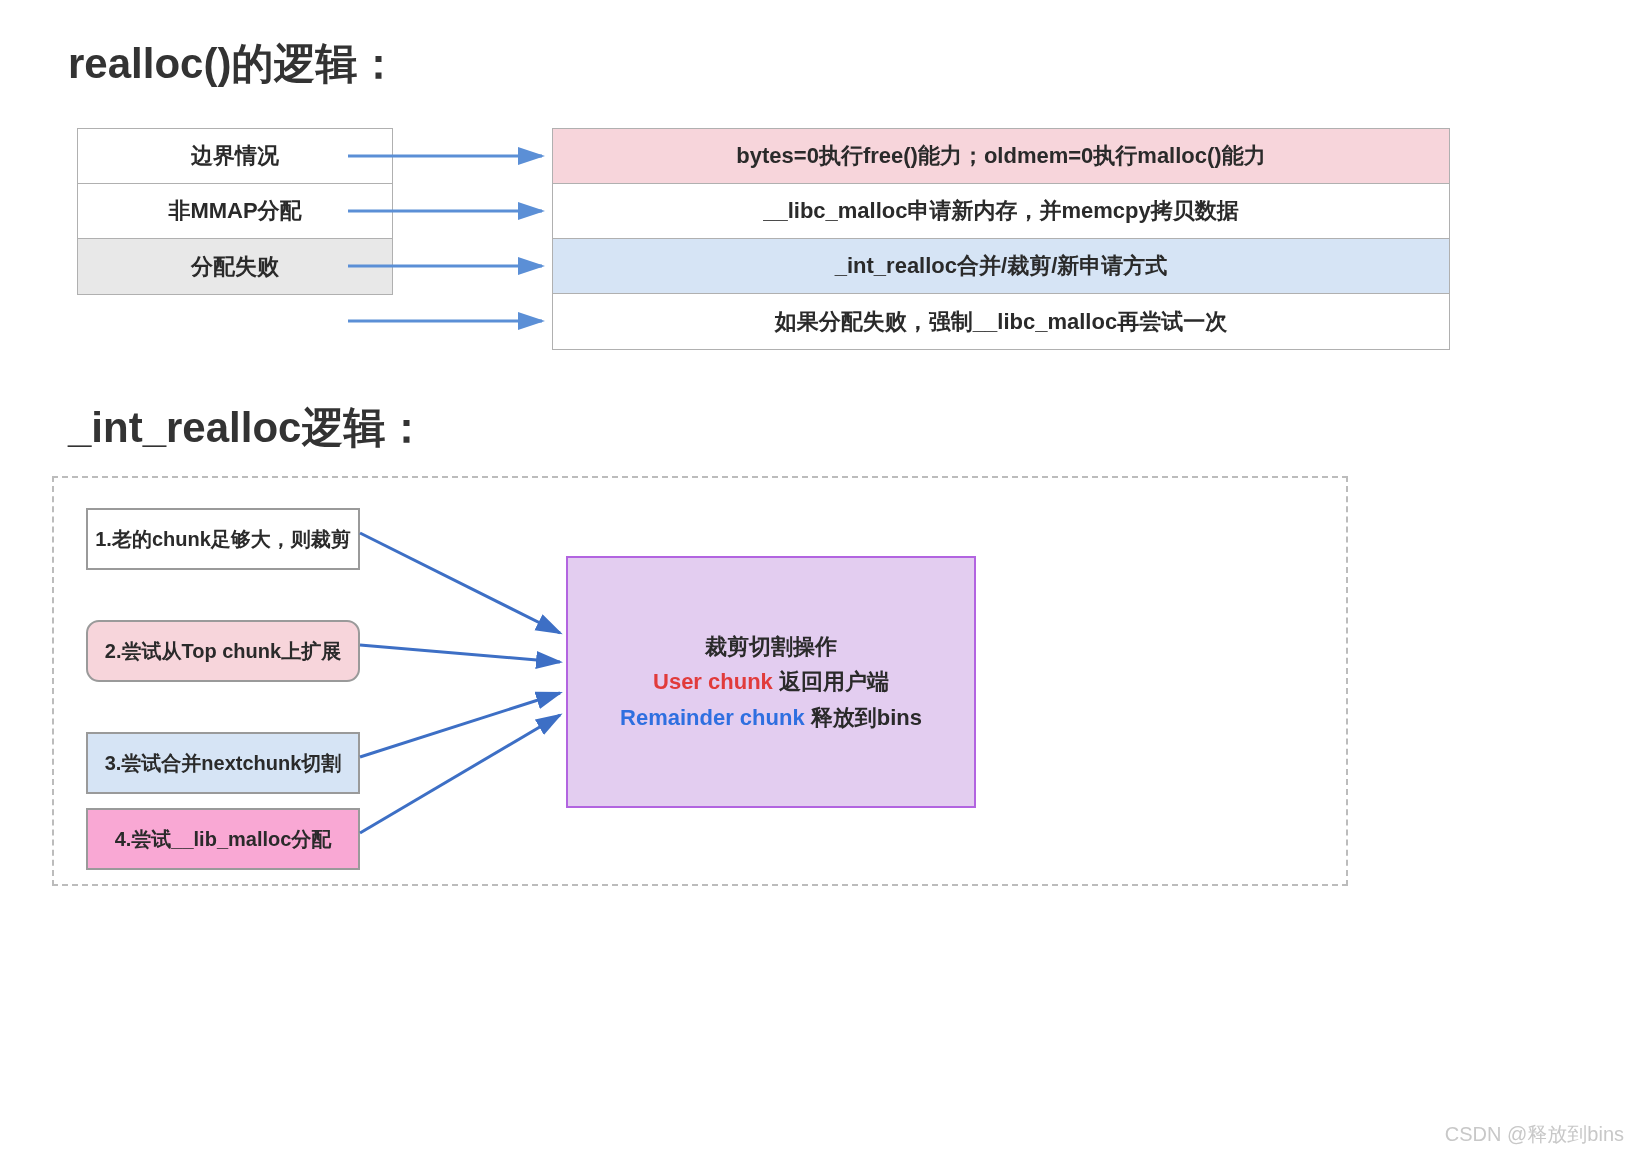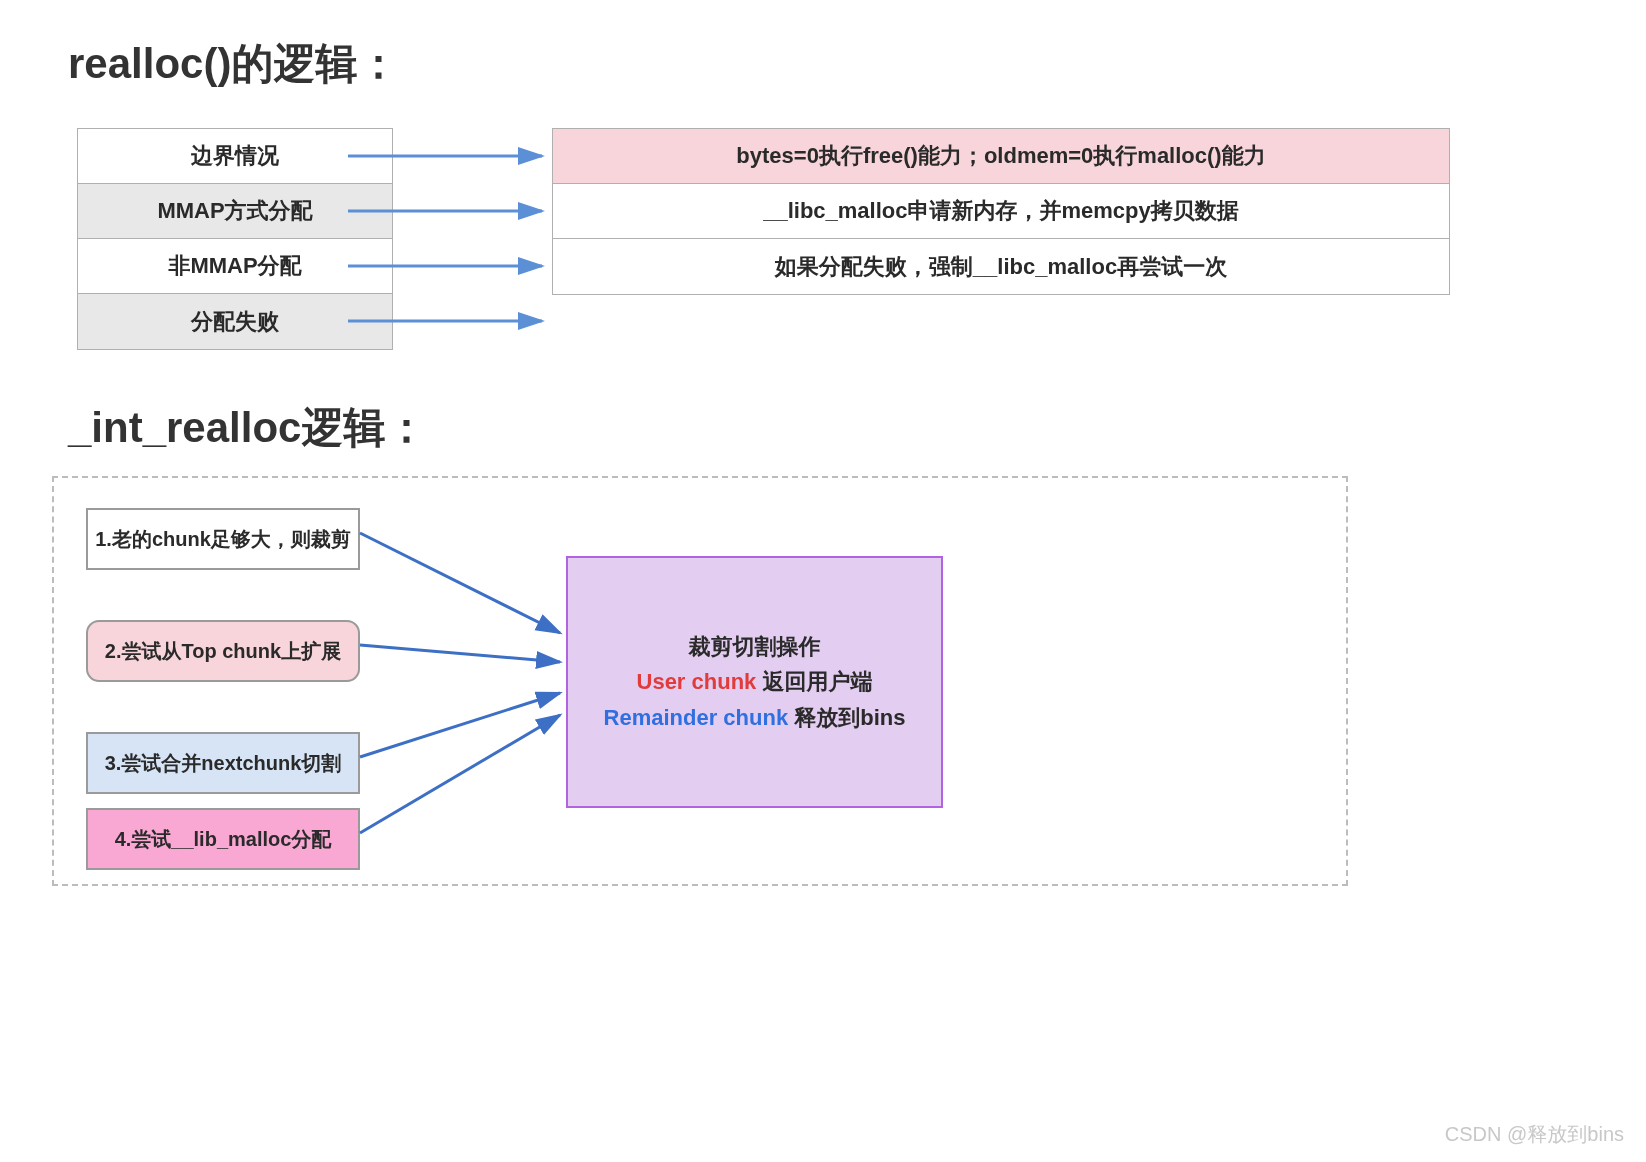--- a/index.html
+++ b/index.html
@@ -69,21 +69,21 @@
     font-size: 20px; font-weight: 600; color: #2a2a2a;
   }
   .step-1 { top: 508px; background:#ffffff; }
   .step-2 { top: 620px; background:#f7d5db;border-radius:13px; }
   .step-3 { top: 732px; background:#d6e4f5; }
   .step-4 { top: 808px; background:#f9a8d4; }
 
   .purple-box {
     position: absolute;
     left: 566px; top: 556px;
-    width: 377px; height: 252px;
+    width: 410px; height: 252px;
     background: #e3cdf0;
     border: 2px solid #b264e0;
     display: flex; flex-direction: column;
     align-items: center; justify-content: center;
     font-size: 22px; font-weight: 600; line-height: 1.6;
   }
   .purple-box .line-black { color: #2a2a2a; }
   .purple-box .red  { color: #e13b3b; }
   .purple-box .blue { color: #2f6fe0; }
 
@@ -96,28 +96,28 @@
   svg.conn { position:absolute; overflow:visible; pointer-events:none; }
 </style>
 </head>
 <body>
 
 <div class="title title-1">realloc()的逻辑：</div>
 <div class="title title-2">_int_realloc逻辑：</div>
 
 <div class="left-table">
   <div class="row bg-white">边界情况</div>
-  <div class="row bg-gray">MMAP方式分配</div>
   <div class="row bg-white">非MMAP分配</div>
   <div class="row bg-gray">分配失败</div>
 </div>
 
 <div class="right-table">
   <div class="row bg-pink">bytes=0执行free()能力；oldmem=0执行malloc()能力</div>
   <div class="row bg-white">__libc_malloc申请新内存，并memcpy拷贝数据</div>
+  <div class="row bg-blue">_int_realloc合并/裁剪/新申请方式</div>
   <div class="row bg-white">如果分配失败，强制__libc_malloc再尝试一次</div>
 </div>
 
 <svg class="conn" style="left:348px; top:148px;" width="204" height="20">
   <defs>
       <marker id="ah1" markerWidth="10" markerHeight="10" refX="8" refY="3" orient="auto">
         <path d="M0,0 L9,3 L0,6 Z" fill="#5b8fd6"></path>
       </marker>
     </defs>
   <line x1="0" y1="8" x2="194" y2="8" stroke="#5b8fd6" stroke-width="3" marker-end="url(#ah1)"></line>

